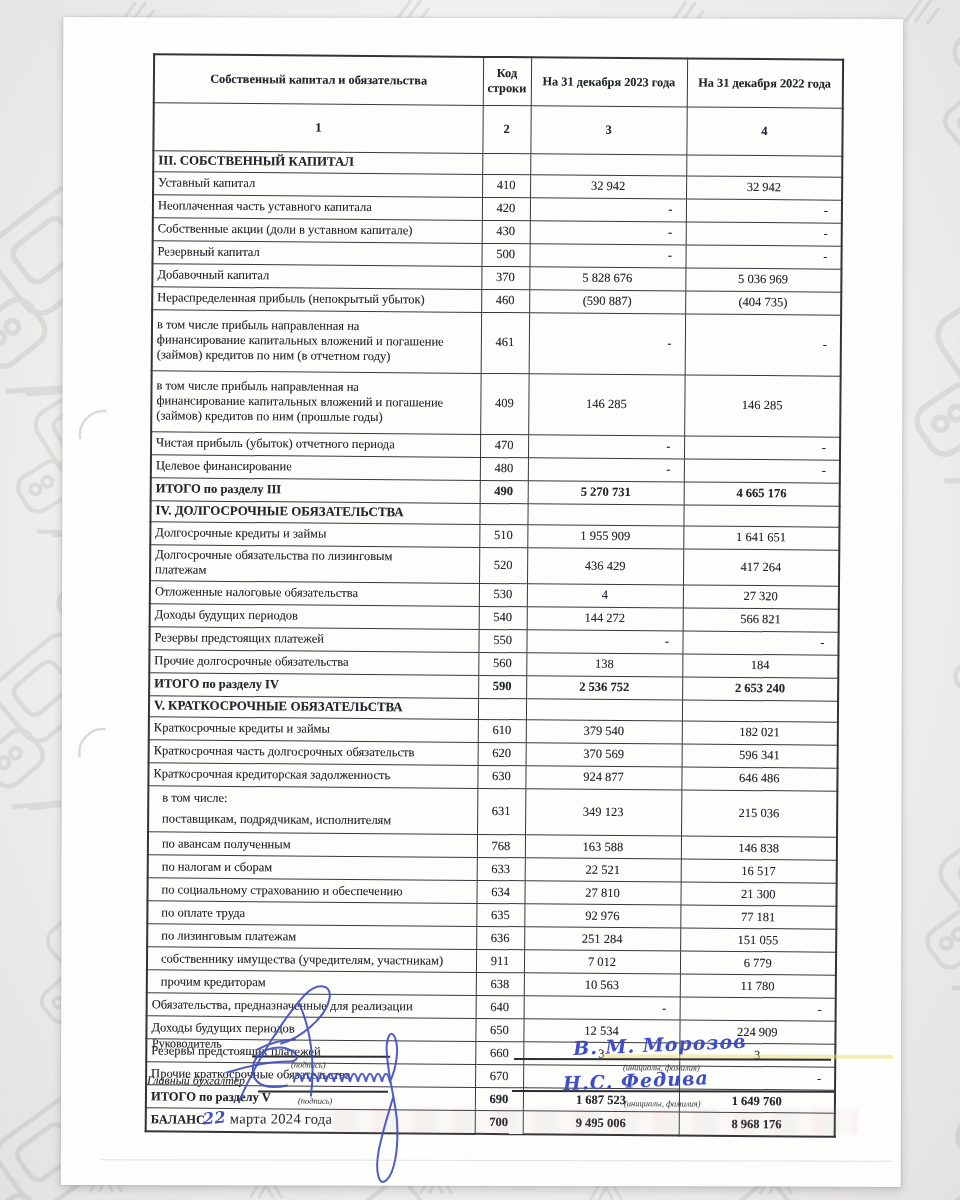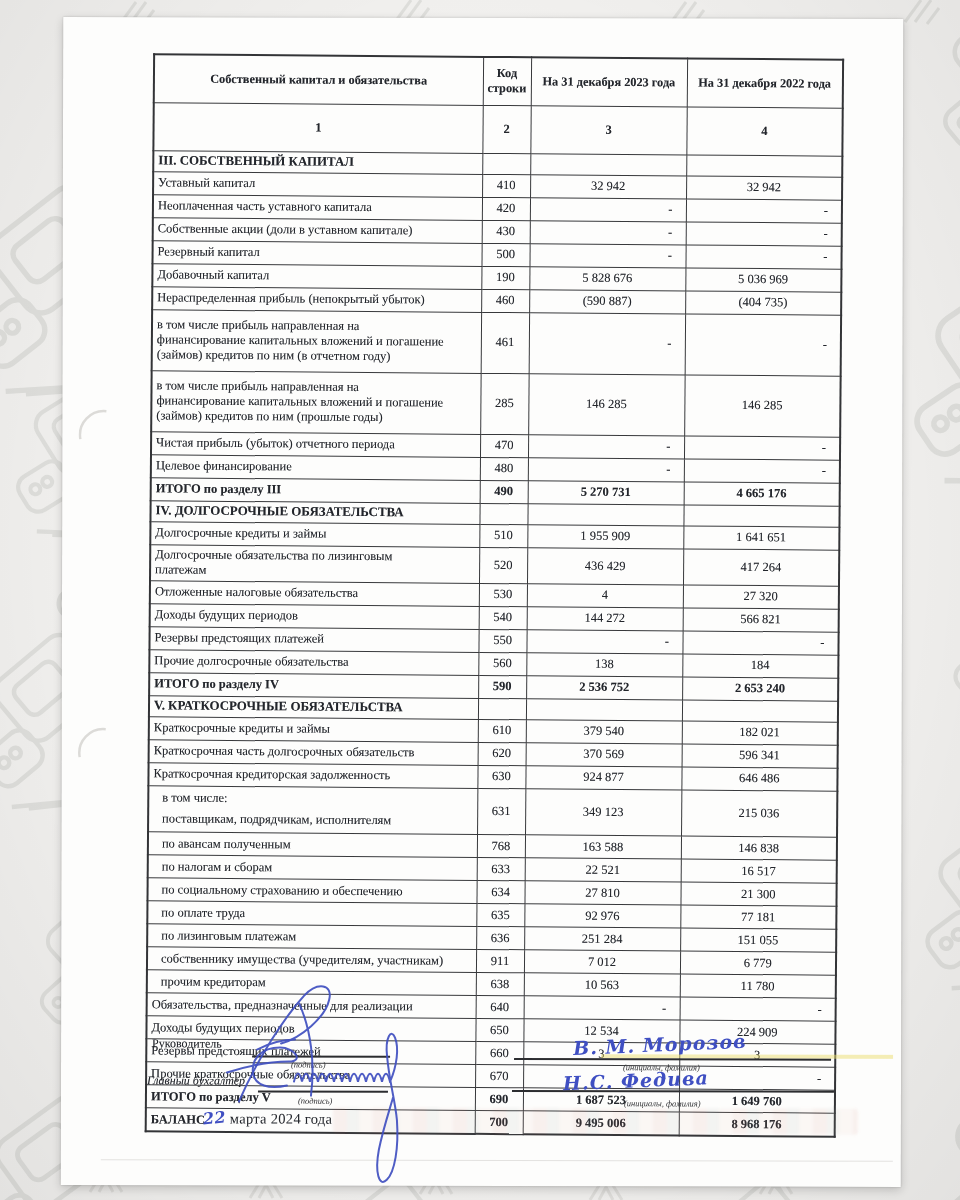--- a/index.html
+++ b/index.html
@@ -163,21 +163,21 @@
                 <td class="c-v2 dash">-</td>
               </tr>
               <tr class="row item">
                 <td class="c-label">Резервный капитал</td>
                 <td class="c-code">500</td>
                 <td class="c-v1 dash">-</td>
                 <td class="c-v2 dash">-</td>
               </tr>
               <tr class="row item">
                 <td class="c-label">Добавочный капитал</td>
-                <td class="c-code">190</td>
+                <td class="c-code">370</td>
                 <td class="c-v1">5 828 676</td>
                 <td class="c-v2">5 036 969</td>
               </tr>
               <tr class="row item">
                 <td class="c-label">Нераспределенная прибыль (непокрытый убыток)</td>
                 <td class="c-code">460</td>
                 <td class="c-v1">(590 887)</td>
                 <td class="c-v2">(404 735)</td>
               </tr>
               <tr class="row item tall">
@@ -185,21 +185,21 @@
 финансирование капитальных вложений и погашение
 (займов) кредитов по ним (в отчетном году)</td>
                 <td class="c-code">461</td>
                 <td class="c-v1 dash">-</td>
                 <td class="c-v2 dash">-</td>
               </tr>
               <tr class="row item tall">
                 <td class="c-label">в том числе прибыль направленная на
 финансирование капитальных вложений и погашение
 (займов) кредитов по ним (прошлые годы)</td>
-                <td class="c-code">285</td>
+                <td class="c-code">409</td>
                 <td class="c-v1">146 285</td>
                 <td class="c-v2">146 285</td>
               </tr>
               <tr class="row item">
                 <td class="c-label">Чистая прибыль (убыток) отчетного периода</td>
                 <td class="c-code">470</td>
                 <td class="c-v1 dash">-</td>
                 <td class="c-v2 dash">-</td>
               </tr>
               <tr class="row item">

